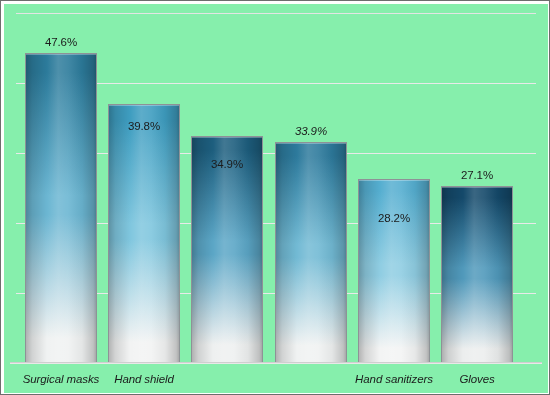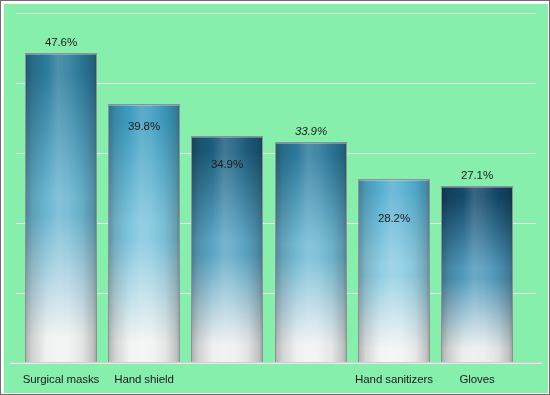--- a/index.html
+++ b/index.html
@@ -105,20 +105,21 @@
     white-space:nowrap;
   }
 
   
   #category-axis{
     position:absolute;
     left:0px;
     top:362px;
     width:544px;
     height:27px;
+    font-style:italic;
   }
   .cat-label{
     position:absolute;
     top:7px;
     text-align:center;
     font-size:11.5px;
     color:#1b1b1b;
     letter-spacing:-0.1px;
     white-space:nowrap;
   }

